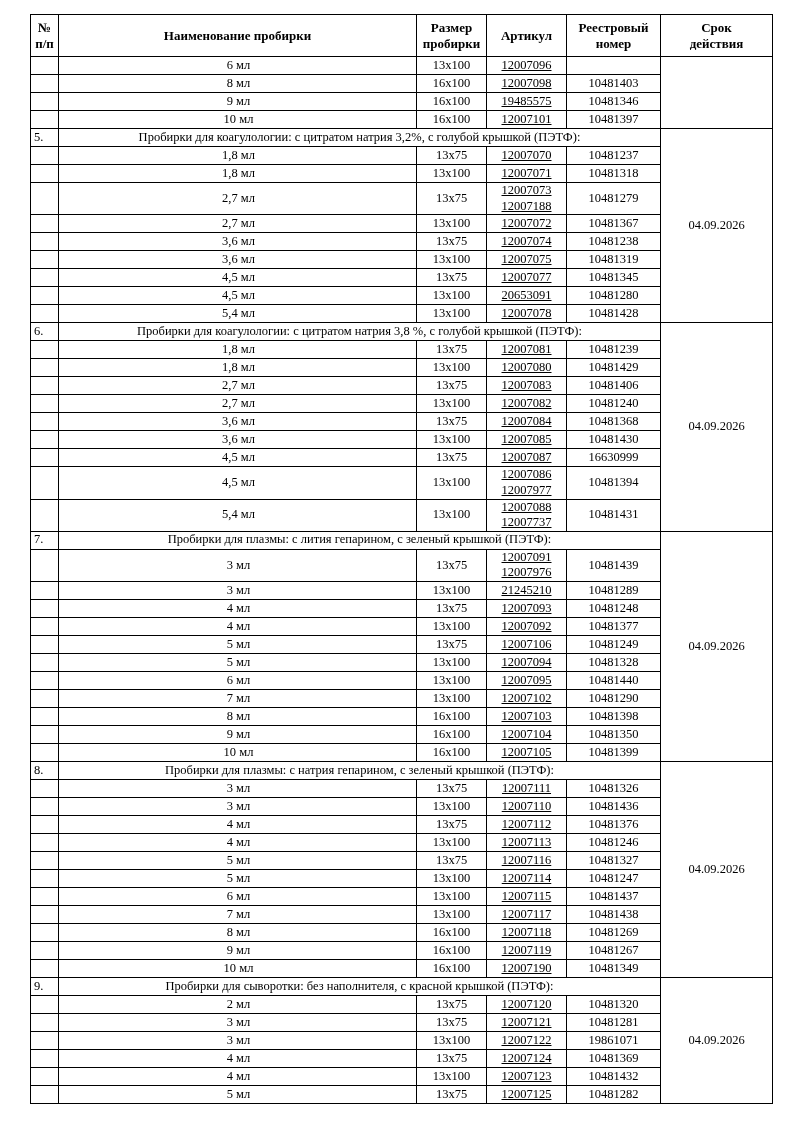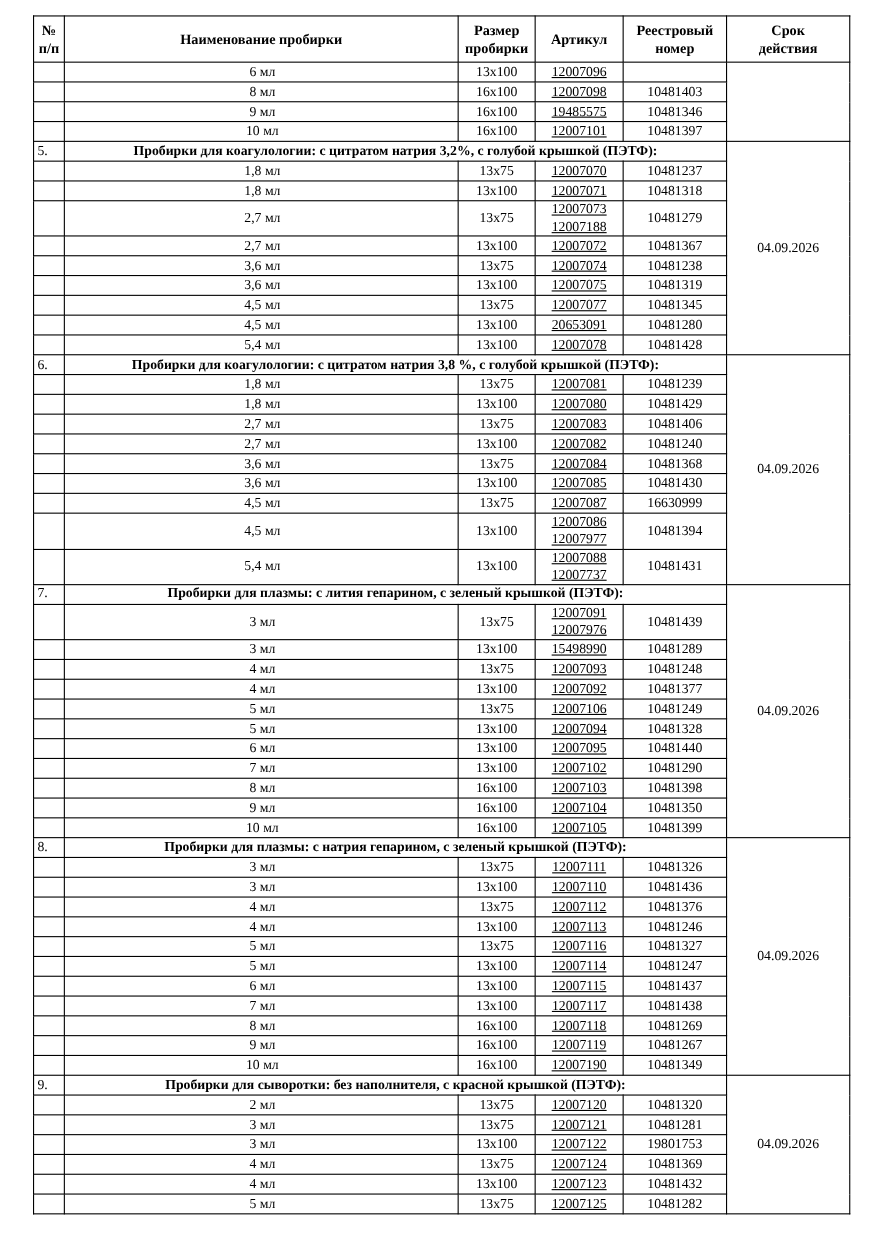--- a/index.html
+++ b/index.html
@@ -31,21 +31,21 @@
   td {
     font-size: 12.5px;
     height: 18px;
     padding: 0 2px;
     vertical-align: middle;
     line-height: 1.25;
   }
   td.c-name { text-align: center; padding-left: 4px; }
   td.c-num { text-align: left; padding-left: 3px; }
   td.c-size, td.c-article, td.c-registry, td.c-validity { text-align: center; }
-  td.section-title { font-weight: bold; text-align: center; }
+  td.section-title { font-weight: normal; text-align: center; }
   td.multi { white-space: pre-line; text-decoration: underline; }
 </style>
 </head>
 <body>
 
 <div class="page">
   <table>
     <colgroup>
       <col style="width:28px">
       <col style="width:358px">
@@ -247,21 +247,21 @@
           <td class="c-name">3 мл</td>
           <td class="c-size">13x75</td>
           <td class="c-article multi">12007091
 12007976</td>
           <td class="c-registry">10481439</td>
         </tr>
         <tr class="data-row">
           <td class="c-num"></td>
           <td class="c-name">3 мл</td>
           <td class="c-size">13x100</td>
-          <td class="c-article multi">15498990</td>
+          <td class="c-article multi">21245210</td>
           <td class="c-registry">10481289</td>
         </tr>
         <tr class="data-row">
           <td class="c-num"></td>
           <td class="c-name">4 мл</td>
           <td class="c-size">13x75</td>
           <td class="c-article multi">12007093</td>
           <td class="c-registry">10481248</td>
         </tr>
         <tr class="data-row">
@@ -419,21 +419,21 @@
           <td class="c-name">3 мл</td>
           <td class="c-size">13x75</td>
           <td class="c-article multi">12007121</td>
           <td class="c-registry">10481281</td>
         </tr>
         <tr class="data-row">
           <td class="c-num"></td>
           <td class="c-name">3 мл</td>
           <td class="c-size">13x100</td>
           <td class="c-article multi">12007122</td>
-          <td class="c-registry">19801753</td>
+          <td class="c-registry">19861071</td>
         </tr>
         <tr class="data-row">
           <td class="c-num"></td>
           <td class="c-name">4 мл</td>
           <td class="c-size">13x75</td>
           <td class="c-article multi">12007124</td>
           <td class="c-registry">10481369</td>
         </tr>
         <tr class="data-row">
           <td class="c-num"></td>

